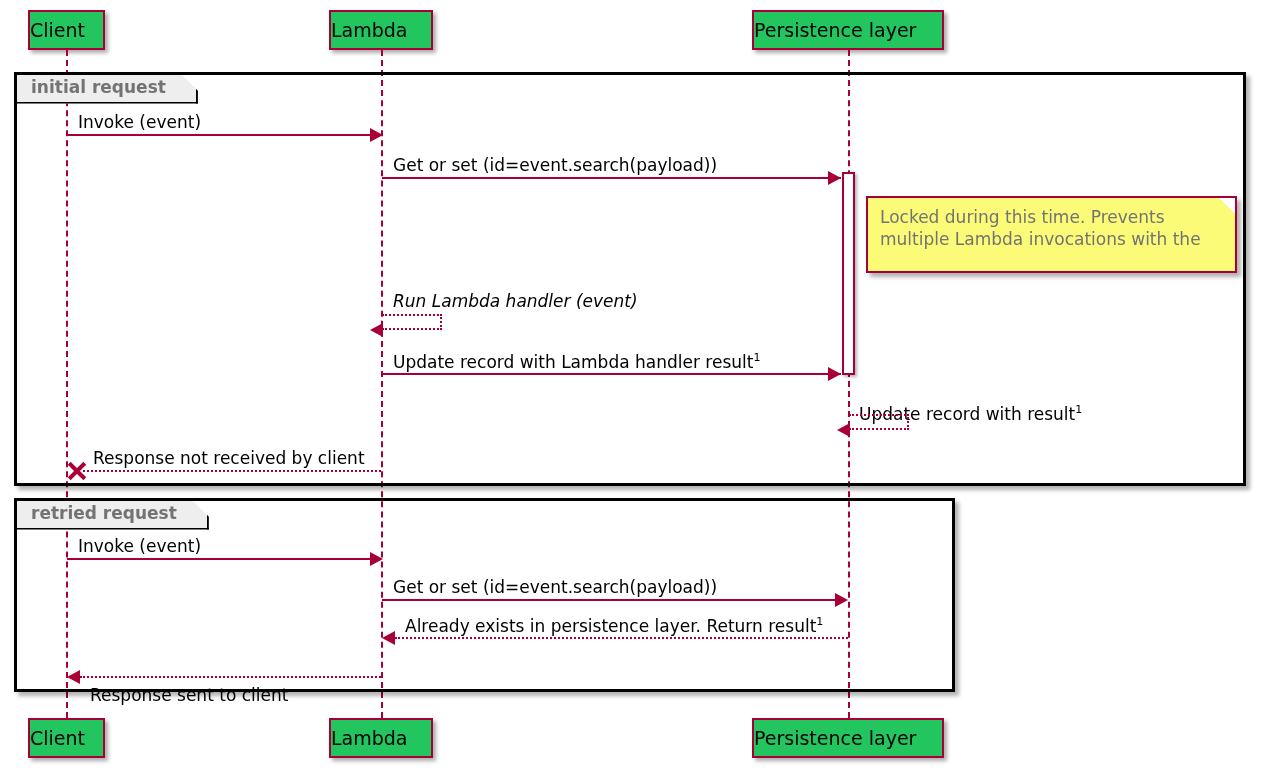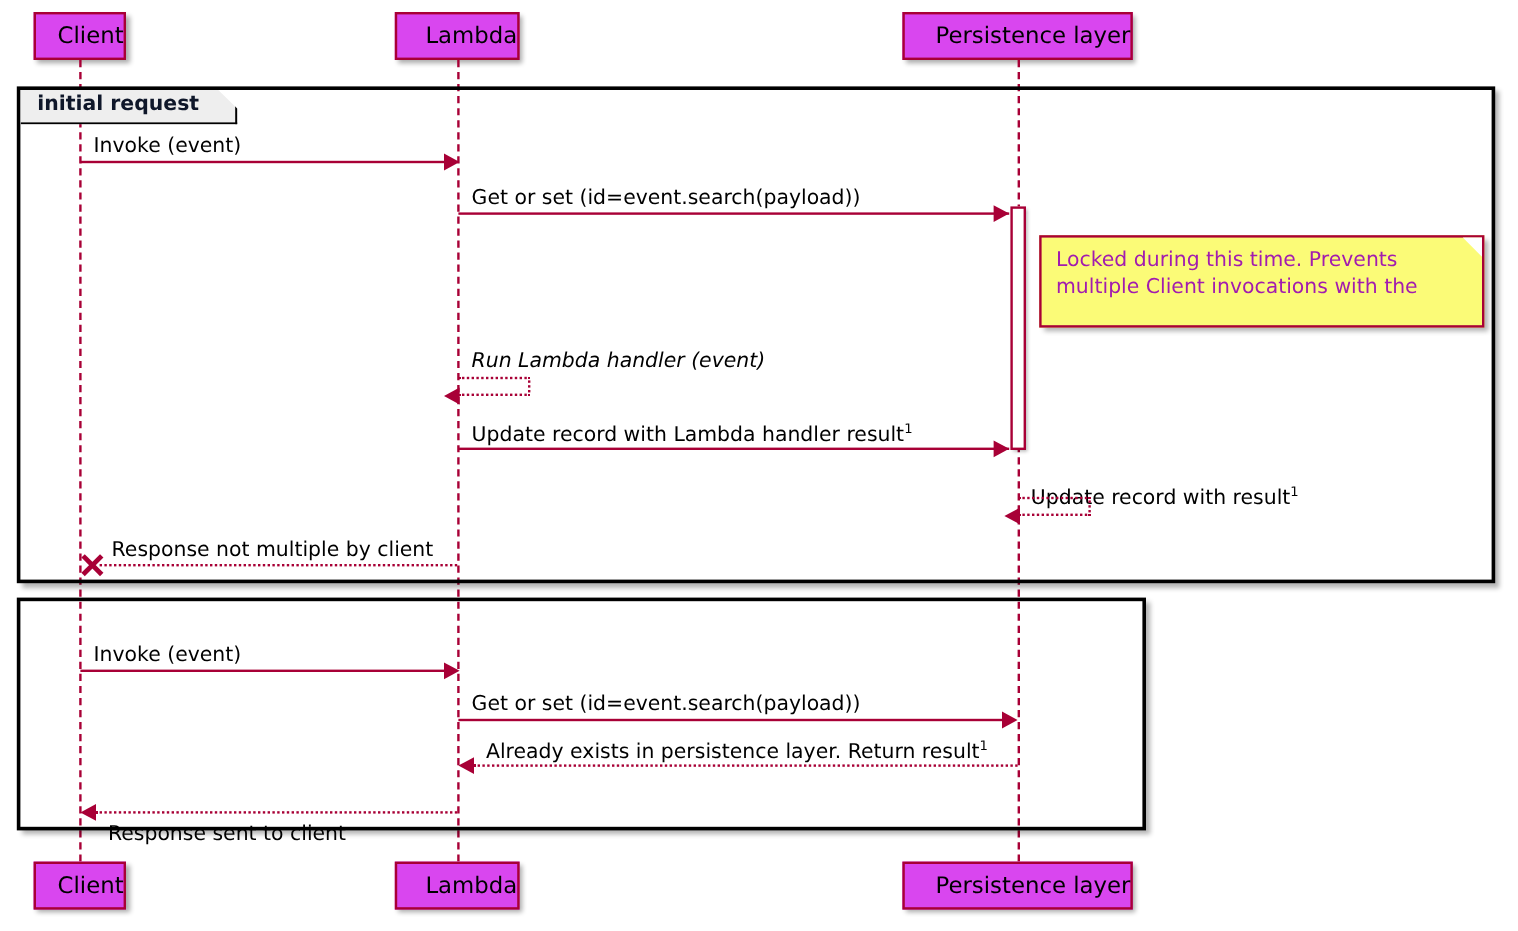--- a/index.html
+++ b/index.html
@@ -14,26 +14,26 @@
     position: relative;
     width: 1265px;
     height: 776px;
     background: #ffffff;
     overflow: hidden;
   }
   
   .participant {
     position: absolute;
     box-sizing: border-box;
-    background: #d946ef;
+    background: #22c55e;
     border: 2px solid #A80036;
     box-shadow: 3px 3px 4px rgba(0,0,0,0.33);
     display: flex;
     align-items: center;
-    justify-content: flex-end;
+    justify-content: flex-start;
     font-size: 19px;
     color: #000000;
     white-space: nowrap;
     line-height: 1;
   }
   
   .lifeline {
     position: absolute;
     width: 0;
     border-left: 2px dashed #A80036;
@@ -55,21 +55,21 @@
     box-shadow: 4px 4px 4px rgba(0,0,0,0.30);
   }
   .frame-label {
     position: absolute;
     box-sizing: border-box;
     background: #EEEEEE;
     border-right: 2px solid #000000;
     border-bottom: 2px solid #000000;
     font-weight: bold;
     font-size: 17px;
-    color: #0f172a;
+    color: #737373;
     padding: 3px 30px 4px 14px;
     white-space: nowrap;
     line-height: 1.15;
     -webkit-clip-path: polygon(0 0, calc(100% - 16px) 0, 100% 55%, 100% 100%, 0 100%);
     clip-path: polygon(0 0, calc(100% - 16px) 0, 100% 55%, 100% 100%, 0 100%);
   }
   
   .msg-line {
     position: absolute;
     height: 0;
@@ -114,21 +114,21 @@
     border-left: 0;
   }
   
   .note {
     position: absolute;
     box-sizing: border-box;
     background: #FBFB77;
     border: 2px solid #A80036;
     box-shadow: 4px 4px 4px rgba(0,0,0,0.30);
     font-size: 17px;
-    color: #a21caf;
+    color: #737373;
     padding: 8px 12px 4px 12px;
     line-height: 1.30;
   }
   .note-fold-tri {
     position: absolute;
     top: 0px;
     right: 0px;
     width: 0;
     height: 0;
     border-left: 16px solid transparent;
@@ -185,21 +185,21 @@
     <span>Get or set (id=event.search(payload))</span>
   </div>
   <div class="msg-line" style="left:382px; top:177px; width:459px;"></div>
   <div class="arrow-head right" style="left:828px; top:171px;"></div>
 
   <div class="activation" style="left:842px; top:172px; width:13px; height:203px;"></div>
 
   <div class="note" style="left:866px; top:196px; width:371px; height:77px;">
     <div class="note-fold-tri"></div>
     <div>Locked during this time. Prevents</div>
-    <div>multiple Client invocations with the</div>
+    <div>multiple Lambda invocations with the</div>
   </div>
 
   <div class="msg-label" style="left:393px; top:292px;font-style:italic;">
     <span>Run Lambda handler (event)</span>
   </div>
   <div class="self-msg" style="left:382px; top:314px; width:60px; height:16px;"></div>
   <div class="arrow-head left" style="left:370px; top:323px;"></div>
 
   <div class="msg-label" style="left:393px; top:352px;">
     <span>Update record with Lambda handler result</span><sup>1</sup>
@@ -207,29 +207,32 @@
   <div class="msg-line" style="left:382px; top:373px; width:459px;"></div>
   <div class="arrow-head right" style="left:828px; top:367px;"></div>
 
   <div class="msg-label" style="left:859px; top:404px;">
     <span>Update record with result</span><sup>1</sup>
   </div>
   <div class="self-msg" style="left:849px; top:414px; width:60px; height:16px;"></div>
   <div class="arrow-head left" style="left:837px; top:423px;"></div>
 
   <div class="msg-label" style="left:93px; top:449px;">
-    <span>Response not multiple by client</span>
+    <span>Response not received by client</span>
   </div>
   <div class="msg-line dotted" style="left:83px; top:470px; width:298px;"></div>
   <div class="x-mark" style="left:66px; top:459px;">
     <span></span>
       <span></span>
   </div>
 
   <div class="frame" style="left:14px; top:498px; width:941px; height:194px;"></div>
+  <div class="frame-label" style="left:17px; top:501px;">
+    <span>retried request</span>
+  </div>
 
   <div class="msg-label" style="left:78px; top:537px;">
     <span>Invoke (event)</span>
   </div>
   <div class="msg-line" style="left:67px; top:558px; width:307px;"></div>
   <div class="arrow-head right" style="left:370px; top:552px;"></div>
 
   <div class="msg-label" style="left:393px; top:578px;">
     <span>Get or set (id=event.search(payload))</span>
   </div>

